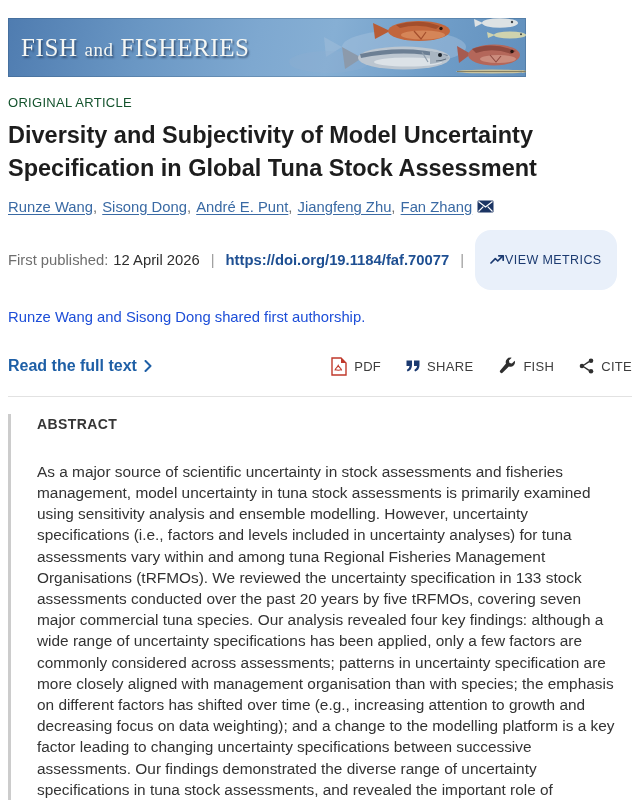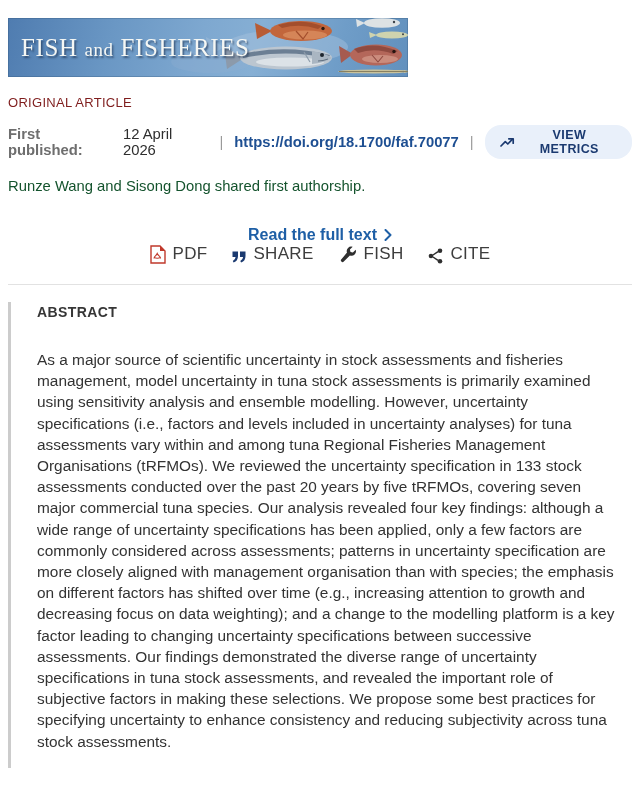--- a/index.html
+++ b/index.html
@@ -1,58 +1,58 @@
 <!DOCTYPE html>
 <html><head>
 <meta charset="utf-8">
 <style>
   * { margin:0; padding:0; box-sizing:border-box; }
   html,body { width:640px; height:800px; background:#ffffff; overflow:hidden;
               font-family:"Liberation Sans", sans-serif; color:#333; }
   .page { padding:18px 8px 0 8px; }
 
   
-  .banner { position:relative; width:400px; height:59px; overflow:hidden; cursor:pointer;
+  .banner { position:relative; width:518px; height:59px; overflow:hidden; cursor:pointer;
             background:linear-gradient(103deg,#4f7cb0 0%,#6a97c4 26%,#7ea8d0 48%,#86afd4 62%,#6f9dc8 82%,#6290bd 100%);
             box-shadow:inset 0 0 0 1px rgba(40,70,105,.25); }
   .banner-title { position:absolute; left:13px; top:50%; transform:translateY(-50%);
             font-family:"Liberation Serif", serif; font-size:25px; letter-spacing:.6px;
             color:#f5f7f4; text-shadow:1.5px 1.5px 2px rgba(25,45,75,.65); white-space:nowrap; z-index:2; }
   .banner-title .and { font-size:19px; }
   .banner-fish { position:absolute; right:0; top:0; height:59px; width:452px; z-index:1; }
 
   
-  .article-type { margin-top:18px; font-size:13px; color:#7f1d1d; letter-spacing:.3px; }
+  .article-type { margin-top:18px; font-size:13px; color:#14532d; letter-spacing:.3px; }
   .title { margin-top:9px; max-width:624px; font-size:23.5px; line-height:1.42; font-weight:700; color:#1d1d1d; }
 
   .authors { margin-top:13px; font-size:14.8px; display:flex; align-items:center; flex-wrap:wrap; }
   .author { color:#3a6aa4; text-decoration:underline; text-underline-offset:2px; cursor:pointer; }
   .author:not(.no-sep)::after { content:", "; color:#6f6f6f; text-decoration:none; display:inline-block;
             white-space:pre; margin-right:1px; }
   .mail-icon { margin-left:5px; display:inline-flex; cursor:pointer; }
 
   .pub-row { margin-top:15px; display:flex; align-items:center; font-size:14.8px; }
-  .pub-label { color:#6e6e6e; margin-right:5px;font-weight:bold; }
+  .pub-label { color:#6e6e6e; margin-right:5px; }
   .pub-date { color:#2e2e2e; }
   .pipe { color:#9a9a9a; margin:0 11px; }
   .doi-link { color:#1e4f92; font-weight:700; text-decoration:none; cursor:pointer; }
-  .metrics-btn { display:inline-flex; align-items:center; gap:7px; border:none; cursor:pointer;
+  .metrics-btn { display:inline-flex; align-items:center; border:none; cursor:pointer;
             background:#e9f0fa; color:#1b3a70; font-family:inherit;
-            font-size:12.5px; font-weight:700; letter-spacing:.4px;
-            padding:3px 15px; border-radius:16px; }
-
-  .note { margin-top:19px; font-size:14.8px; color:#14532d; }
-
-  
-  .actions-row { margin-top:32px; display:flex; align-items:center; justify-content:space-between;flex-direction:column; }
+            font-size:12.5px; font-weight:400; letter-spacing:.4px;
+            padding:23px 15px; border-radius:16px; }
+
+  .note { margin-top:19px; font-size:14.8px; color:#1d4ed8; }
+
+  
+  .actions-row { margin-top:32px; display:flex; align-items:center; justify-content:space-between; }
   .read-link { display:inline-flex; align-items:center; gap:7px; font-size:16px; font-weight:700;
             color:#1e5fa6; text-decoration:none; cursor:pointer; }
   .toolbar { display:flex; align-items:center; gap:25px; }
-  .tool-btn { display:inline-flex; align-items:flex-end; gap:7px; background:none; border:none;
-            font-family:inherit; font-size:17px; letter-spacing:.3px; color:#3d3d3d; cursor:pointer; }
+  .tool-btn { display:inline-flex; align-items:center; gap:7px; background:none; border:none;
+            font-family:inherit; font-size:13px; letter-spacing:.3px; color:#3d3d3d; cursor:pointer; }
 
   .divider { margin-top:20px; border:none; border-top:1px solid #e2e2e2; width:624px; }
 
   
   .abstract { margin-top:17px; border-left:3px solid #cccccc; padding:2px 12px 16px 26px; }
   .abstract h2 { font-size:14px; font-weight:600; color:#363636; letter-spacing:.4px; }
   .abstract p { margin-top:29px; font-size:15.4px; line-height:21.2px; color:#333; max-width:585px; }
 </style>
 </head>
 <body>
@@ -98,27 +98,41 @@
       <path d="M348 34 l6 10" stroke="#8d9cab" stroke-width="1.2" fill="none"></path>
 
       <ellipse cx="418" cy="53.5" rx="36" ry="2" fill="#c9c29b"></ellipse>
       <polygon points="453,53.5 448,52 448,55" fill="#c9c29b"></polygon>
       <path d="M383 53.5 h70" stroke="#6b6347" stroke-width="0.7"></path>
     </svg>
   </header>
 
   <div class="article-type">ORIGINAL ARTICLE</div>
 
-
+  <h1 class="title">Diversity and Subjectivity of Model Uncertainty Specification in Global Tuna Stock Assessment</h1>
+
+  <div class="authors">
+    <a class="author">Runze Wang</a>
+    <a class="author">Sisong Dong</a>
+    <a class="author">André E. Punt</a>
+    <a class="author">Jiangfeng Zhu</a>
+    <a class="author no-sep">Fan Zhang</a>
+    <span class="mail-icon">
+      <svg width="17" height="13" viewBox="0 0 17 13">
+        <rect x="0.5" y="0.5" width="16" height="12" rx="1.2" fill="#1c3564"></rect>
+        <path d="M1.5 1.5 L8.5 7 L15.5 1.5 M1.5 11.5 L6.3 6.6 M15.5 11.5 L10.7 6.6" stroke="#ffffff" stroke-width="1.2" fill="none"></path>
+      </svg>
+    </span>
+  </div>
 
   <div class="pub-row">
     <span class="pub-label">First published:</span>
     <span class="pub-date">12 April 2026</span>
     <span class="pipe">|</span>
-    <a class="doi-link">https://doi.org/18.1700/faf.70077</a>
+    <a class="doi-link">https://doi.org/19.1184/faf.70077</a>
     <span class="pipe">|</span>
     <button class="metrics-btn">
       <span style="display:inline-flex;">
         <svg width="15" height="11" viewBox="0 0 15 11">
           <path d="M1 9 L5.3 4.6 L7.8 7 L12.6 2.2" stroke="#1b3a70" stroke-width="1.7" fill="none" stroke-linecap="round" stroke-linejoin="round"></path>
           <path d="M8.8 1.8 L13.2 1.8 L13.2 6.2" stroke="#1b3a70" stroke-width="1.7" fill="none" stroke-linecap="round" stroke-linejoin="round"></path>
         </svg>
       </span>
       <span>VIEW METRICS</span>
     </button>

